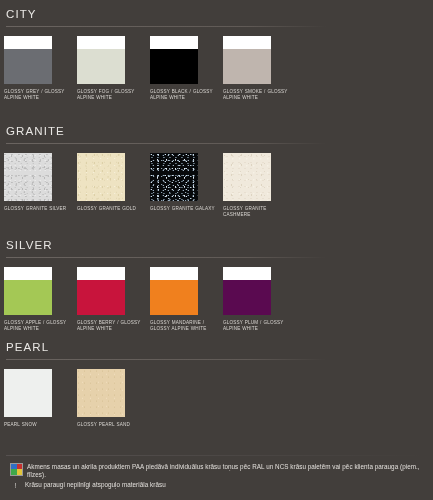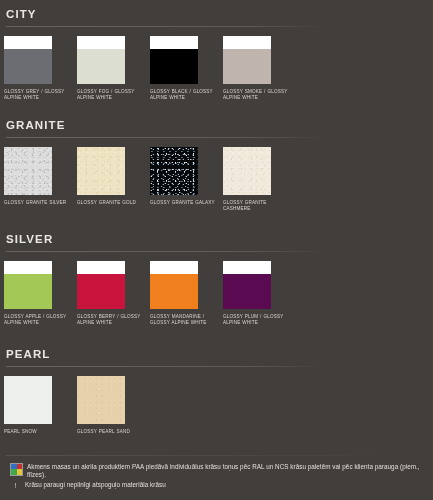--- a/index.html
+++ b/index.html
@@ -12,21 +12,21 @@
     position:relative;
   }
   .page{width:433px;height:500px;position:relative;}
 
   .section{padding:0 0 0 0;}
   .section-title{
     font-size:11.5px;
     letter-spacing:1.1px;
     color:#e9e7e4;
     padding:8px 0 4px 6px;
-    font-weight:700;
+    font-weight:400;
   }
   .divider{
     height:1px;
     margin:2px 0 0 6px;
     width:320px;
     background:linear-gradient(to right,#6a6460 0%,#605a56 75%,rgba(66,62,59,0) 100%);
   }
   .swatch-row{
     display:flex;
     margin-top:9px;
@@ -192,21 +192,21 @@
       <div class="swatch-cell">
         <div class="swatch">
           <div class="top" style="background:#ffffff"></div>
           <div class="bottom" style="background:#bfb5ae"></div>
         </div>
         <div class="swatch-label">GLOSSY SMOKE / GLOSSY ALPINE WHITE</div>
       </div>
     </div>
   </div>
 
-  <div class="section" style="margin-top:10px">
+  <div class="section" style="margin-top:16px">
     <div class="section-title">GRANITE</div>
     <div class="divider"></div>
     <div class="swatch-row">
       <div class="swatch-cell">
         <div class="swatch single tex-silver">
           <div class="bottom"></div>
         </div>
         <div class="swatch-label">GLOSSY GRANITE SILVER</div>
       </div>
       <div class="swatch-cell">
@@ -258,21 +258,21 @@
       <div class="swatch-cell">
         <div class="swatch">
           <div class="top" style="background:#ffffff"></div>
           <div class="bottom" style="background:#5a0a50"></div>
         </div>
         <div class="swatch-label">GLOSSY PLUM / GLOSSY ALPINE WHITE</div>
       </div>
     </div>
   </div>
 
-  <div class="section" style="margin-top:13px">
+  <div class="section" style="">
     <div class="section-title">PEARL</div>
     <div class="divider"></div>
     <div class="swatch-row">
       <div class="swatch-cell">
         <div class="swatch single" style="background:#eef0ee">
           <div class="bottom"></div>
         </div>
         <div class="swatch-label">PEARL SNOW</div>
       </div>
       <div class="swatch-cell">

